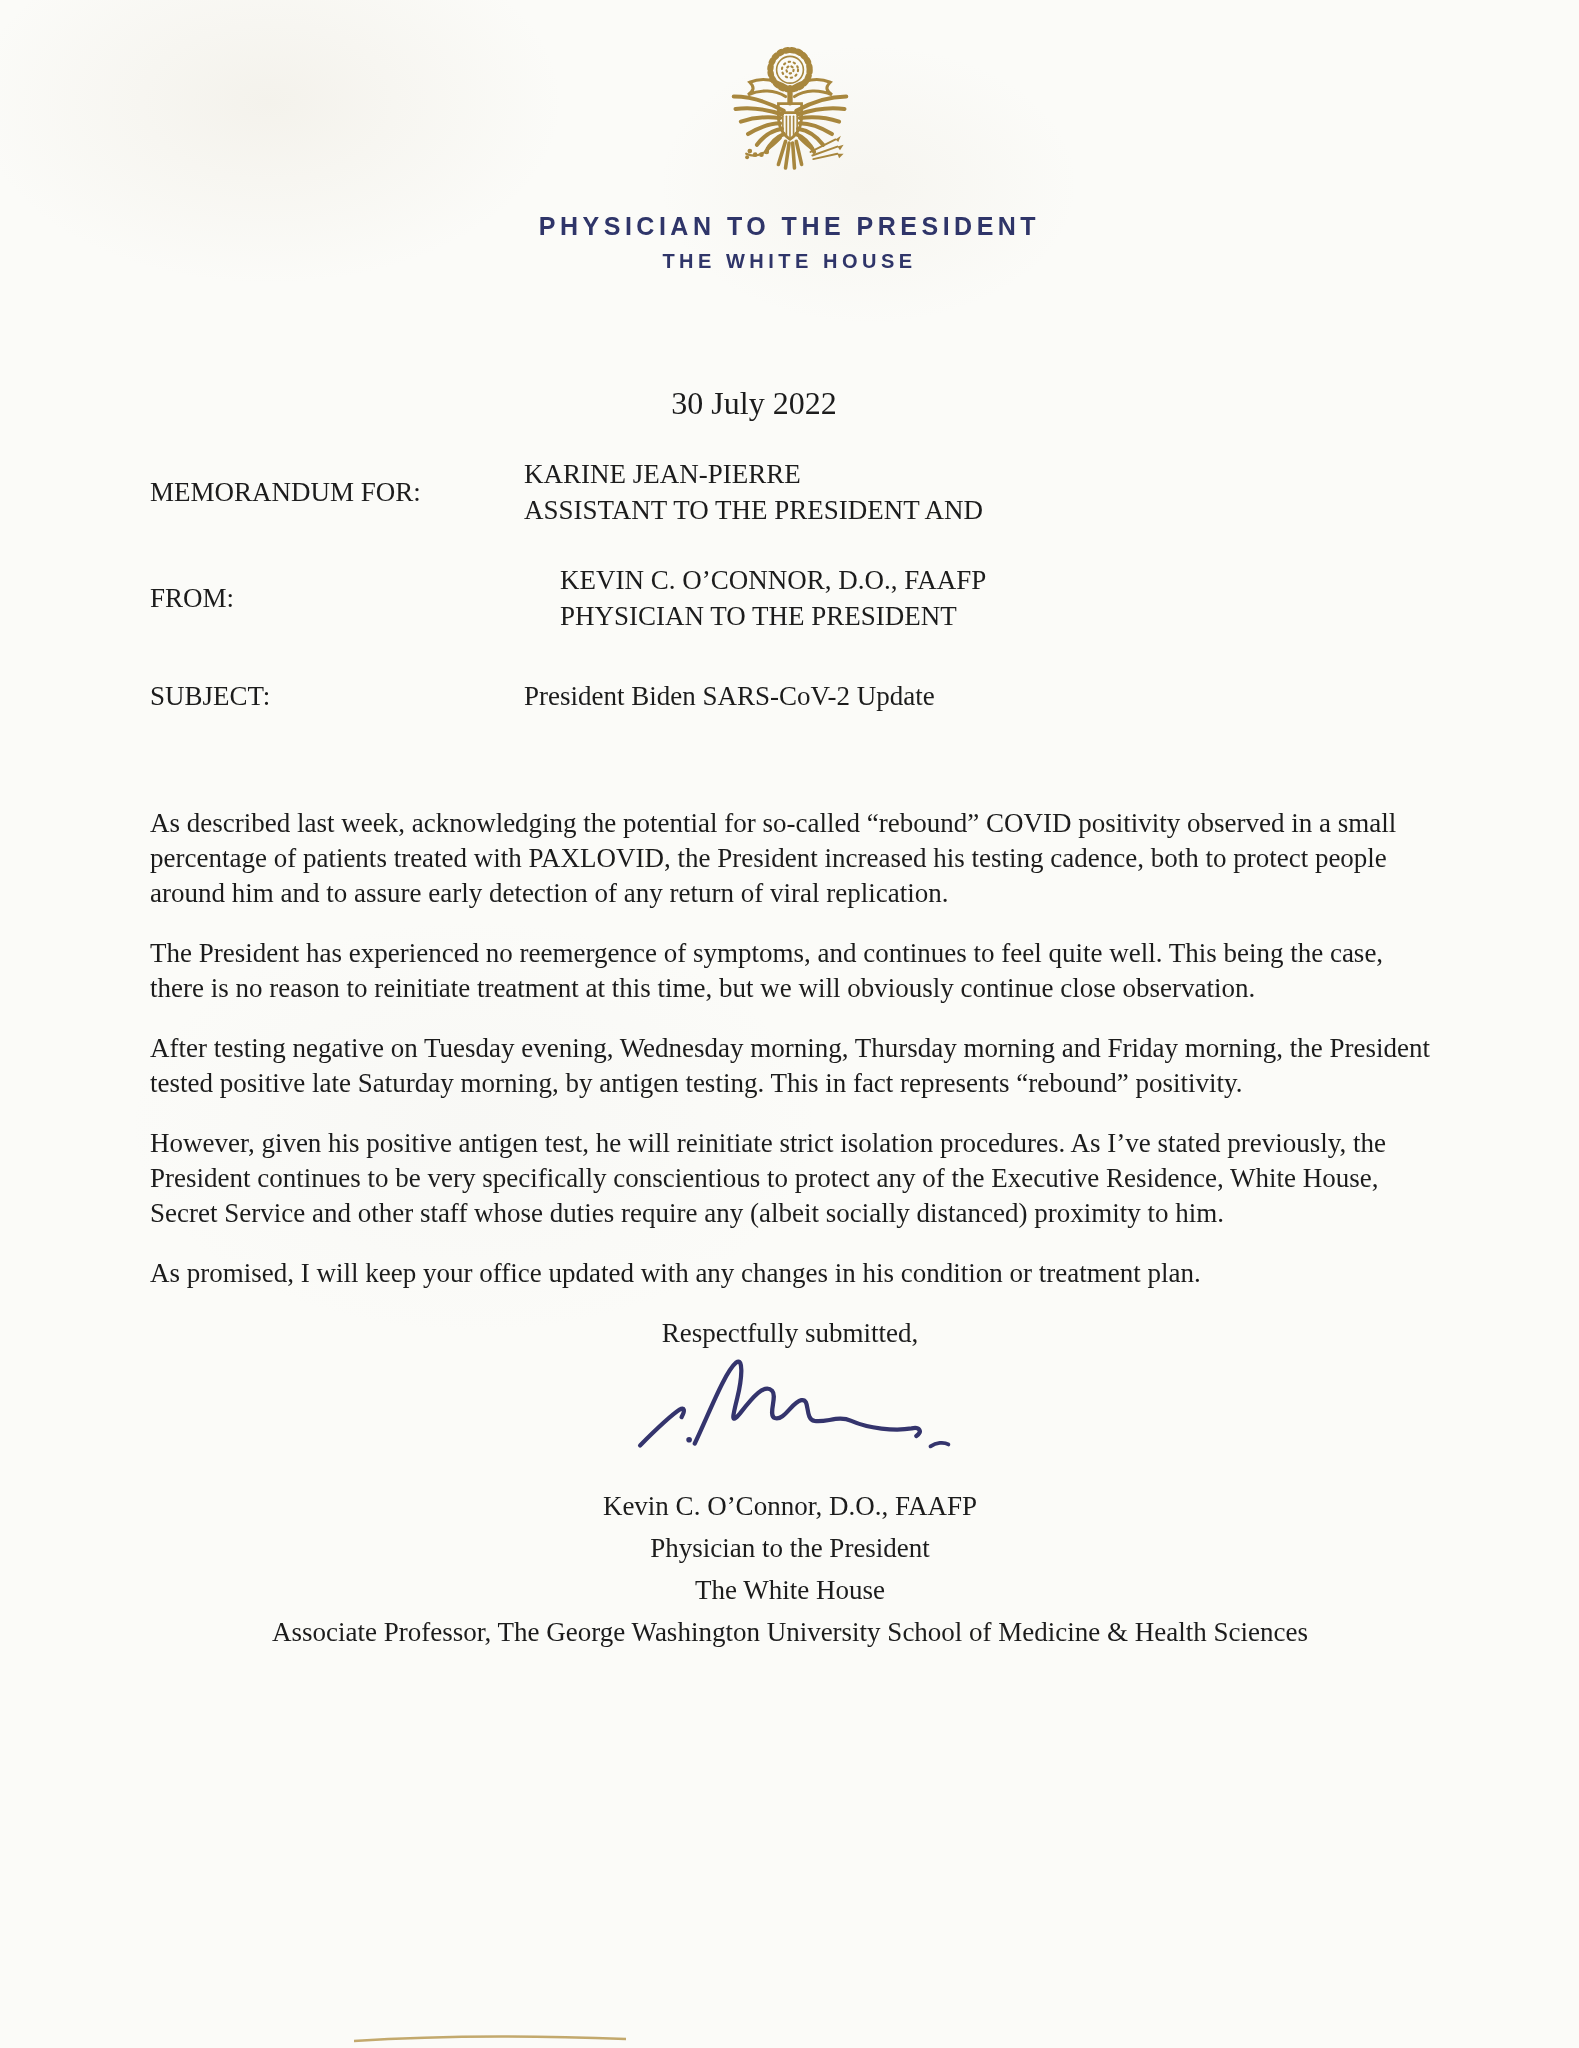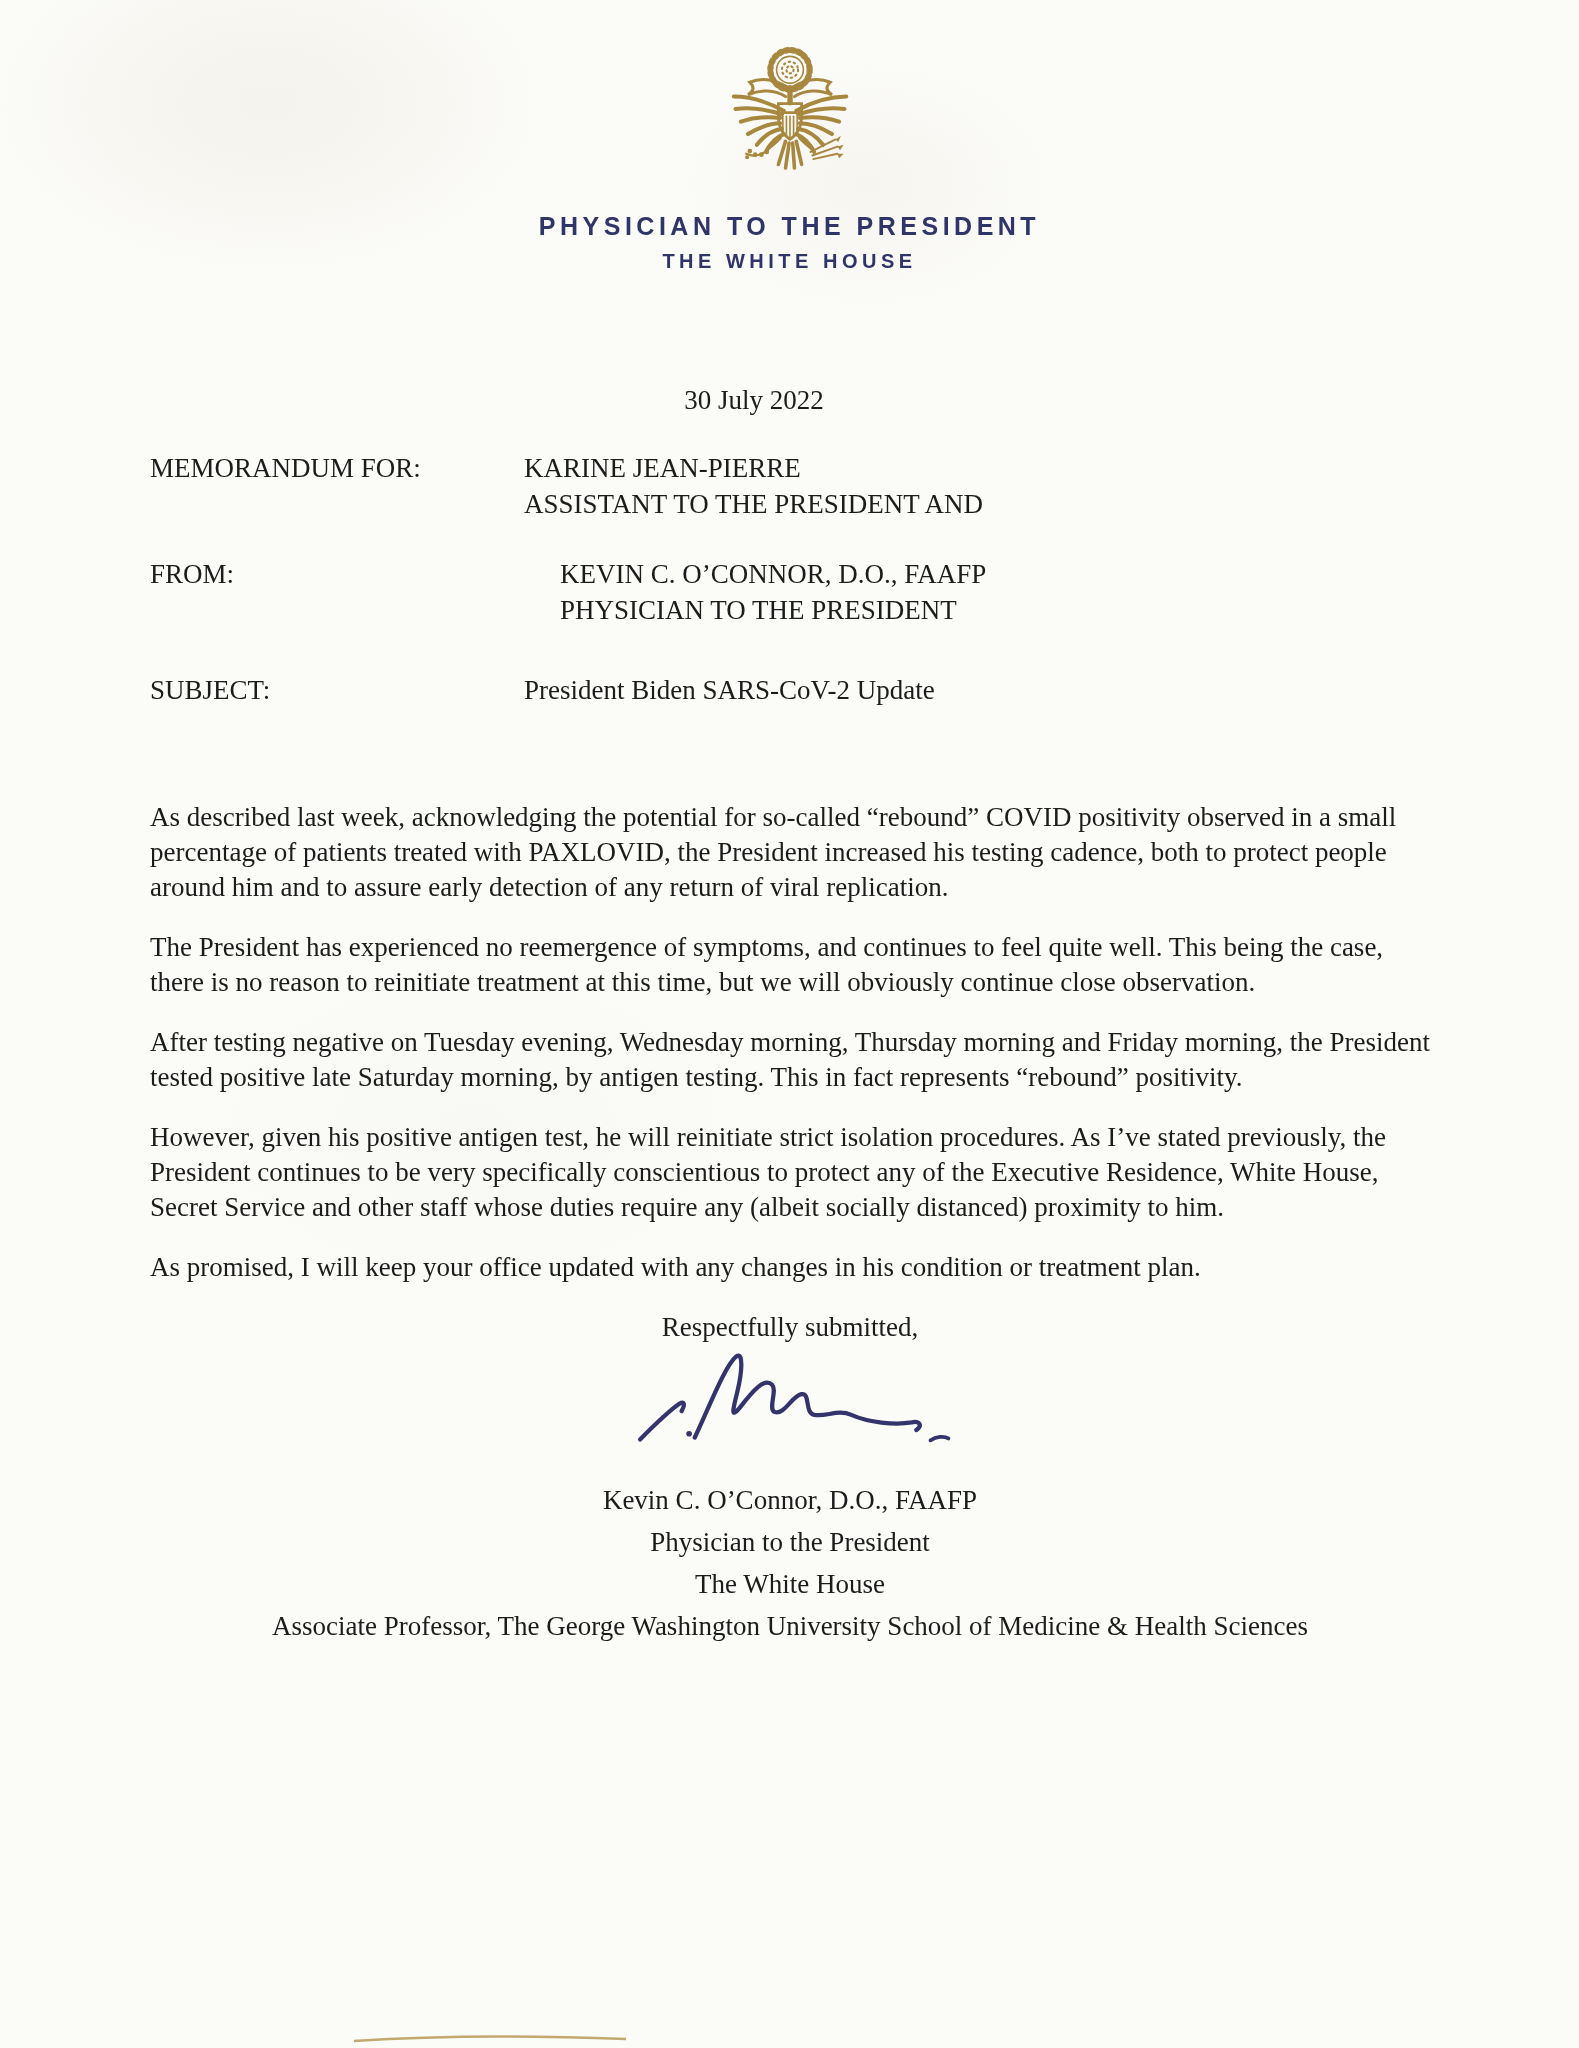--- a/index.html
+++ b/index.html
@@ -15,23 +15,23 @@
     font-family:"Liberation Serif", serif;
     color:#1c1c1c;
     overflow:hidden;
   }
   .content{padding:0 149px 0 150px;}
   .seal{display:block;margin:46px auto 0;width:134px;height:144px;}
   .lh1{margin-top:22px;text-align:center;font-family:"Liberation Sans", sans-serif;
        font-weight:bold;font-size:25px;letter-spacing:4.5px;color:#2f3569;}
   .lh2{margin-top:9px;text-align:center;font-family:"Liberation Sans", sans-serif;
        font-weight:bold;font-size:20px;letter-spacing:4.5px;color:#2f3569;}
-  .date{margin-top:112px;text-align:center;font-size:27px;transform:translateX(-36px);}
+  .date{margin-top:112px;text-align:center;font-size:32px;transform:translateX(-36px);}
   .memo{margin-top:34px;font-size:27px;}
-  .memo-row{display:flex;align-items:flex-start;margin-top:34px;}
+  .memo-row{display:flex;align-items:center;margin-top:34px;}
   .memo-row.g1{margin-bottom:30px;}
   .memo-row.g2{margin-bottom:44px;gap:36px;}
   .memo-label{flex:none;width:374px;line-height:36px;}
   .memo-values{line-height:36px;}
   .memo-values div{white-space:nowrap;}
   .bodytext{margin-top:92px;}
   .bodytext p{margin:0 0 25px 0;font-size:27px;line-height:35px;text-align:left;}
   .closing{margin-top:14px;text-align:center;font-size:27px;line-height:35px;}
   .signature{display:block;margin:2px auto 0;width:352px;height:132px;}
   .sig-block{text-align:center;font-size:27px;line-height:42px;margin-top:0;}

